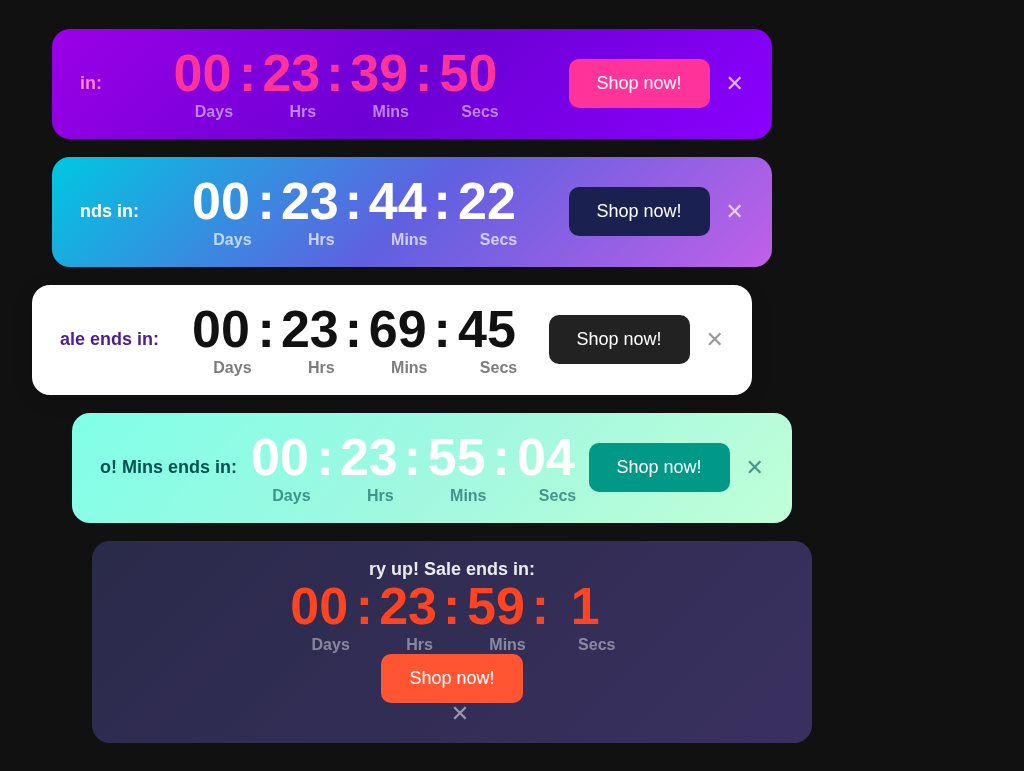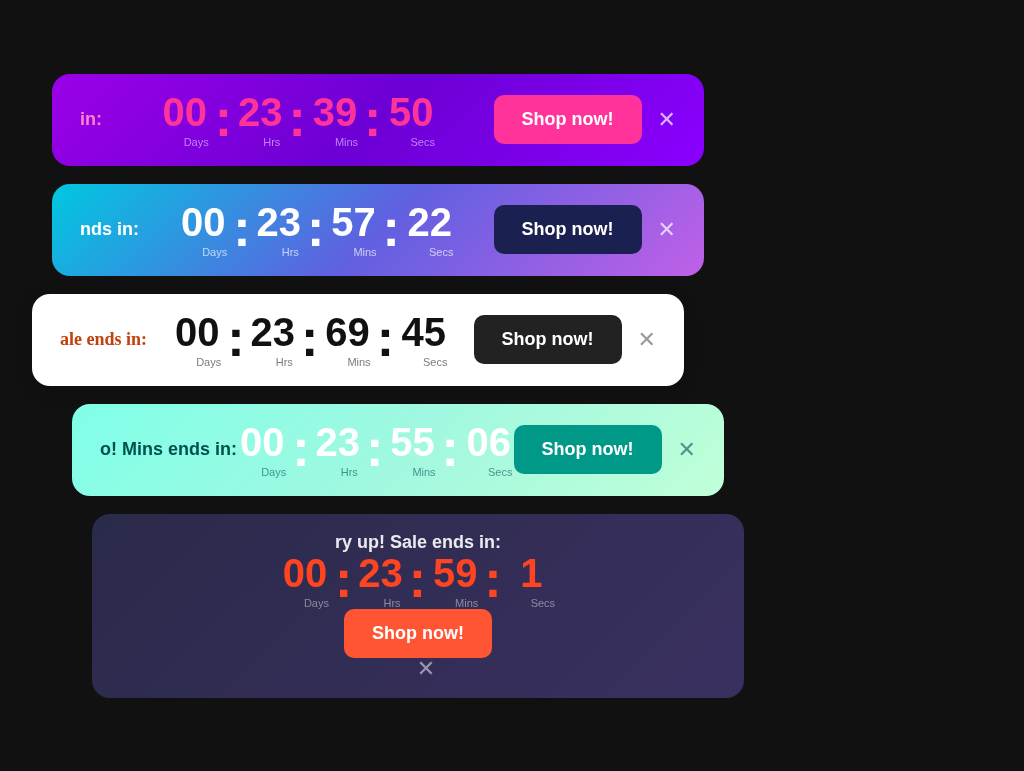--- a/index.html
+++ b/index.html
@@ -9,21 +9,21 @@
       display: flex;
       flex-direction: column;
       align-items: center;
       justify-content: center;
       min-height: 100vh;
       padding: 20px;
       gap: 18px;
     }
 
     .banner {
-      width: 652px;
+      width: 720px;
       border-radius: 18px;
       display: flex;
       align-items: center;
       padding: 18px 28px;
       position: relative;
       overflow: hidden;
     }
 
     .banner-label {
       font-size: 18px;
@@ -40,47 +40,47 @@
       justify-content: center;
     }
 
     .countdown-segment {
       display: flex;
       flex-direction: column;
       align-items: center;
     }
 
     .countdown-number {
-      font-size: 40px;
+      font-size: 52px;
       font-weight: 800;
       line-height: 1;
     }
 
     .countdown-label {
-      font-size: 11px;
-      font-weight: 400;
+      font-size: 16px;
+      font-weight: 700;
       margin-top: 4px;
       opacity: 0.85;
       margin-left: 23px;
     }
 
     .countdown-separator {
       font-size: 52px;
       font-weight: 800;
       line-height: 1;
       padding: 0 6px;
       align-self: flex-start;
     }
 
     .shop-btn {
       border: none;
       border-radius: 10px;
       padding: 14px 28px;
       font-size: 18px;
-      font-weight: 700;
+      font-weight: 400;
       cursor: pointer;
       white-space: nowrap;
       flex-shrink: 0;
     }
 
     .close-btn {
       background: none;
       border: none;
       font-size: 22px;
       cursor: pointer;
@@ -109,21 +109,21 @@
     .banner-2 .countdown-separator { color: white; }
     .banner-2 .countdown-label { color: rgba(255,255,255,0.8); }
     .banner-2 .shop-btn { background: #1a2050; color: white; }
     .banner-2 .close-btn { color: rgba(255,255,255,0.7); }
 
     
     .banner-3 {
       background: white;
       box-shadow: 0 4px 20px rgba(0,0,0,0.15);
     }
-    .banner-3 .banner-label { color: #c2410c; font-family: Liberation Serif, serif; }
+    .banner-3 .banner-label { color: #4c1d95; }
     .banner-3 .countdown-number { color: #111; }
     .banner-3 .countdown-separator { color: #111; }
     .banner-3 .countdown-label { color: #666; }
     .banner-3 .shop-btn { background: #222; color: white; }
     .banner-3 .close-btn { color: #999; }
 
     
     .banner-4 {
       background: linear-gradient(135deg, #80ffe8 0%, #a0f8e0 50%, #c0ffd8 100%);
     }
@@ -188,21 +188,21 @@
         <span class="countdown-number">00</span>
         <span class="countdown-label">Days</span>
       </div>
       <span class="countdown-separator"> : </span>
       <div class="countdown-segment">
         <span class="countdown-number">23</span>
         <span class="countdown-label">Hrs</span>
       </div>
       <span class="countdown-separator"> : </span>
       <div class="countdown-segment">
-        <span class="countdown-number">57</span>
+        <span class="countdown-number">44</span>
         <span class="countdown-label">Mins</span>
       </div>
       <span class="countdown-separator"> : </span>
       <div class="countdown-segment">
         <span class="countdown-number">22</span>
         <span class="countdown-label">Secs</span>
       </div>
     </div>
     <button class="shop-btn">Shop now!</button>
     <button class="close-btn">✕</button>
@@ -245,21 +245,21 @@
         <span class="countdown-number">23</span>
         <span class="countdown-label">Hrs</span>
       </div>
       <span class="countdown-separator"> : </span>
       <div class="countdown-segment">
         <span class="countdown-number">55</span>
         <span class="countdown-label">Mins</span>
       </div>
       <span class="countdown-separator"> : </span>
       <div class="countdown-segment">
-        <span class="countdown-number">06</span>
+        <span class="countdown-number">04</span>
         <span class="countdown-label">Secs</span>
       </div>
     </div>
     <button class="shop-btn">Shop now!</button>
     <button class="close-btn">✕</button>
   </div>
     <div class="banner banner-5">
     <span class="banner-label">ry up! Sale ends in:</span>
     <div class="countdown">
       <div class="countdown-segment">

